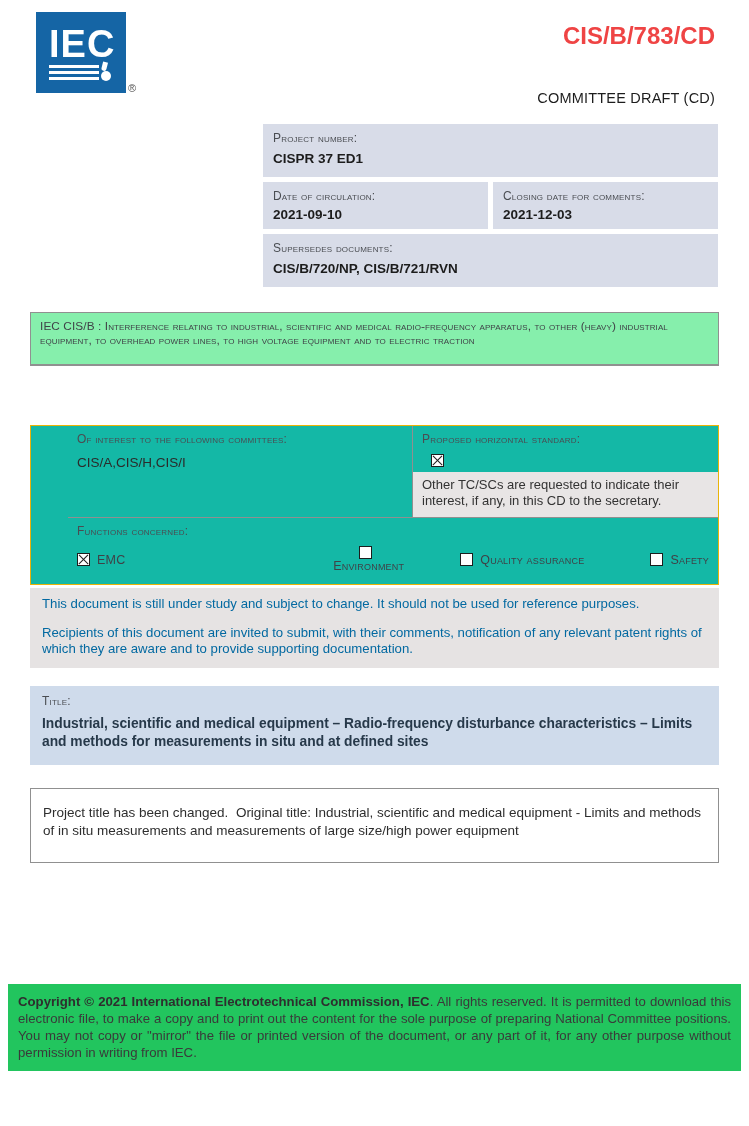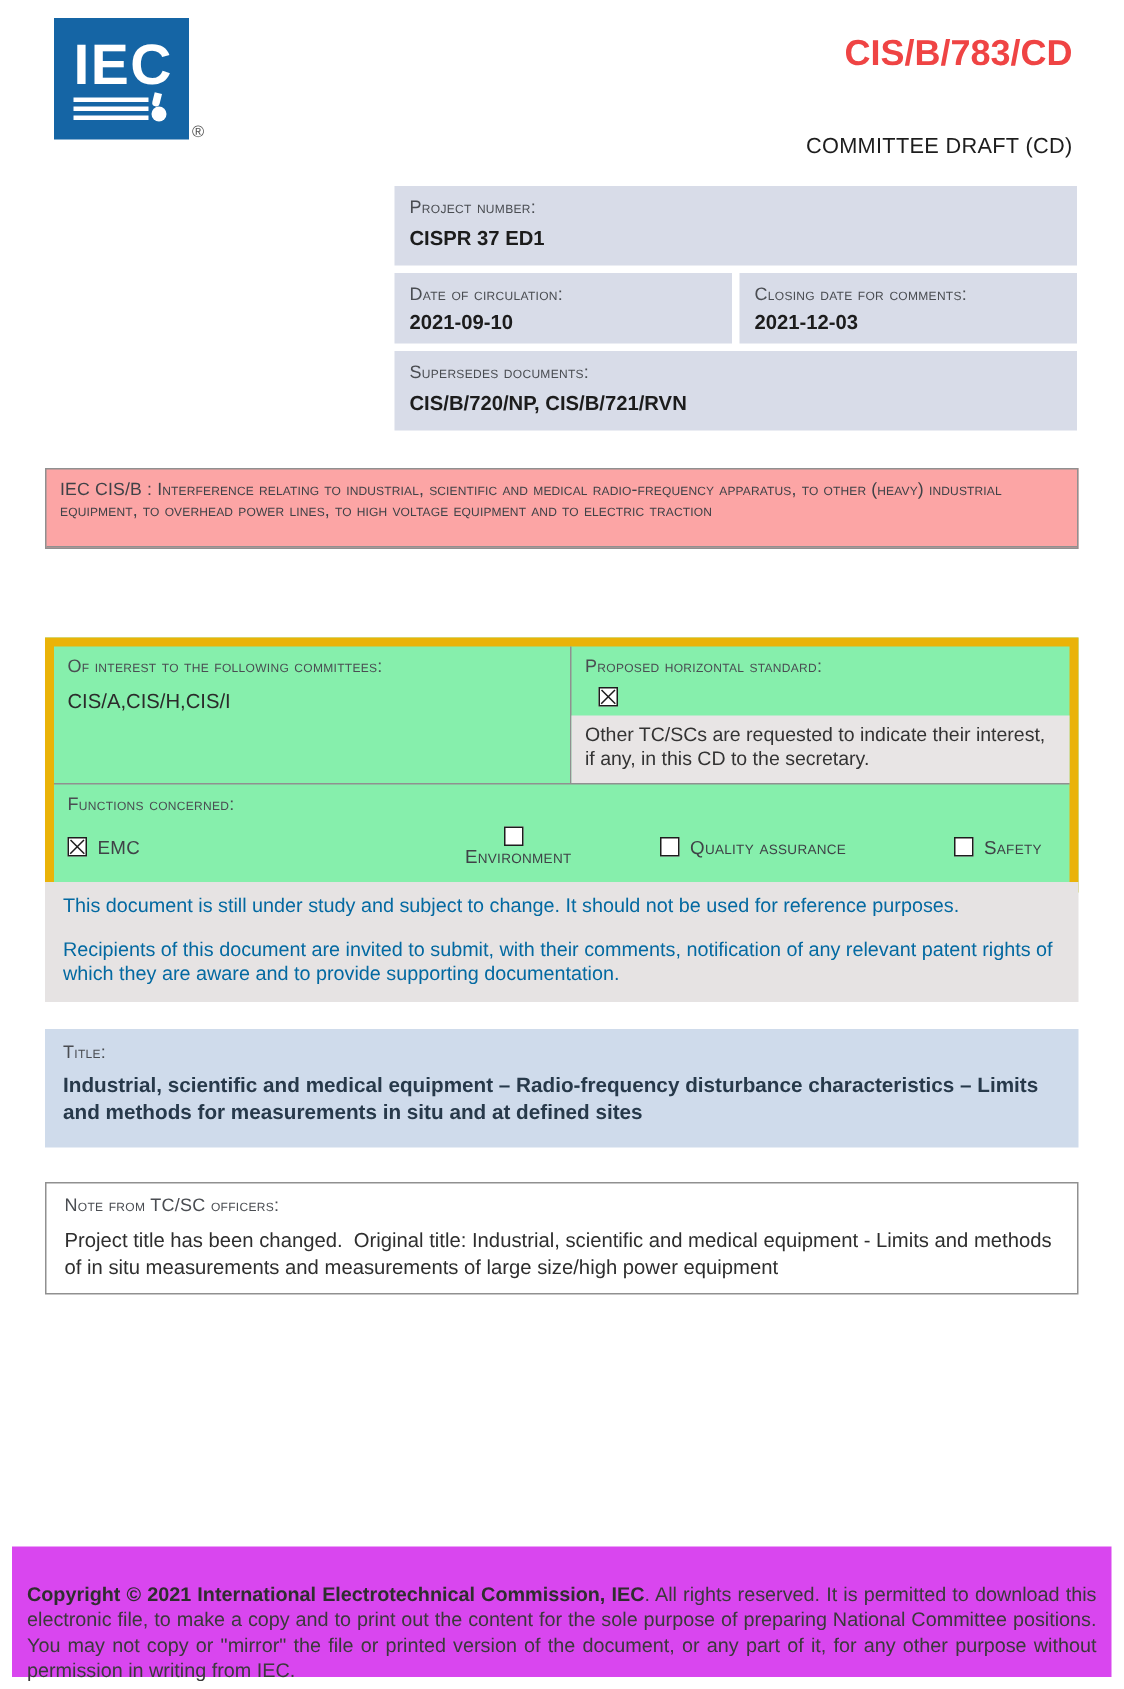--- a/index.html
+++ b/index.html
@@ -26,29 +26,29 @@
   .info{position:absolute;left:263px;top:124px;width:455px;}
   .info-box{background:#d8dce8;box-sizing:border-box;padding:7px 10px 6px 10px;}
   .info-r1{height:53px;margin-bottom:5px;}
   .info-split{display:flex;gap:5px;margin-bottom:5px;}
   .info-split .info-box{flex:1;height:47px;}
   .info-r3{height:53px;}
   .val{font-size:13.5px;font-weight:bold;color:#1c1c1c;margin-top:6px;}
   .info-split .val{margin-top:4px;}
 
   
-  .t1{position:absolute;left:30px;top:312px;width:689px;border:1px solid #909090;box-sizing:border-box;background:#fca5a5;}
+  .t1{position:absolute;left:30px;top:312px;width:689px;border:1px solid #909090;box-sizing:border-box;background:#86efac;}
   .t1-desc{padding:6px 9px 5px 9px;font-variant:small-caps;font-size:11.8px;line-height:1.2;
            color:#3f4247;border-bottom:1px solid #909090;height:52px;box-sizing:border-box;letter-spacing:0.1px;}
   .t1-row{display:flex;}
   .t1-cell-l{width:225px;border-right:1px solid #909090;padding:6px 9px;box-sizing:border-box;height:57px;}
   .t1-cell-r{flex:1;padding:6px 9px;box-sizing:border-box;}
   .plainval{font-size:13.5px;color:#2b2b2b;margin-top:9px;}
 
-  .t2{position:absolute;left:30px;top:425px;width:689px;border:6px solid #eab308;box-sizing:border-box;background:#86efac;}
+  .t2{position:absolute;left:30px;top:425px;width:689px;border:1px solid #eab308;box-sizing:border-box;background:#14b8a6;padding-left:37px;}
   .t2-top{display:flex;height:91px;}
   .t2-left{width:345px;border-right:1px solid #909090;padding:6px 9px;box-sizing:border-box;}
   .t2-right{flex:1;display:flex;flex-direction:column;}
   .t2r-head{padding:6px 9px 0 9px;}
   .cbline{margin:7px 0 0 9px;}
   .t2r-note{background:#e8e5e5;margin-top:auto;padding:5px 9px;font-size:13px;color:#333;line-height:1.26;
             height:45px;box-sizing:border-box;}
   .t2-bottom{border-top:1px solid #909090;padding:6px 9px 11px 9px;}
   .func-row{margin-top:8px;display:flex;align-items:center;}
   .fitem{display:flex;align-items:center;}
@@ -68,22 +68,22 @@
   .notice p + p{margin-top:12px;}
 
   .titlebox{position:absolute;left:30px;top:686px;width:689px;height:79px;background:#cfdbeb;
             box-sizing:border-box;padding:8px 12px;}
   .title-text{margin-top:7px;font-weight:bold;font-size:13.8px;color:#27394a;line-height:1.3;}
 
   .notebox{position:absolute;left:30px;top:788px;width:689px;height:75px;border:1px solid #909090;
            box-sizing:border-box;padding:7px 12px;background:#fff;}
   .note-text{margin-top:8px;font-size:13.5px;color:#2e2e2e;line-height:1.3;white-space:pre-wrap;}
 
-  .copyright{position:absolute;left:8px;top:1031px;width:733px;height:87px;background:#d946ef;
-             box-sizing:border-box;padding:23px 10px;font-size:13.2px;color:#3a3a3a;
+  .copyright{position:absolute;left:8px;top:984px;width:733px;height:87px;background:#22c55e;
+             box-sizing:border-box;padding:9px 10px;font-size:13.2px;color:#3a3a3a;
              text-align:justify;line-height:1.3;}
   .copyright b{color:#2e2e2e;}
 </style>
 </head>
 <body>
 
 <div class="page">
 
   <div class="logo">
     <div class="logo-text">IEC</div>
@@ -165,19 +165,18 @@
     <p>This document is still under study and subject to change. It should not be used for reference purposes.</p>
     <p>Recipients of this document are invited to submit, with their comments, notification of any relevant patent rights of which they are aware and to provide supporting documentation.</p>
   </div>
 
   <div class="titlebox">
     <div class="sc">Title:</div>
     <div class="title-text">Industrial, scientific and medical equipment – Radio-frequency disturbance characteristics – Limits and methods for measurements in situ and at defined sites</div>
   </div>
 
   <div class="notebox">
-    <div class="sc">Note from TC/SC officers:</div>
     <div class="note-text">Project title has been changed.  Original title: Industrial, scientific and medical equipment - Limits and methods of in situ measurements and measurements of large size/high power equipment</div>
   </div>
 
   <div class="copyright"><b>Copyright © 2021 International Electrotechnical Commission, IEC</b><span>. All rights reserved. It is permitted to download this electronic file, to make a copy and to print out the content for the sole purpose of preparing National Committee positions. You may not copy or "mirror" the file or printed version of the document, or any part of it, for any other purpose without permission in writing from IEC.</span></div>
 
 </div>
 
 </body></html>

